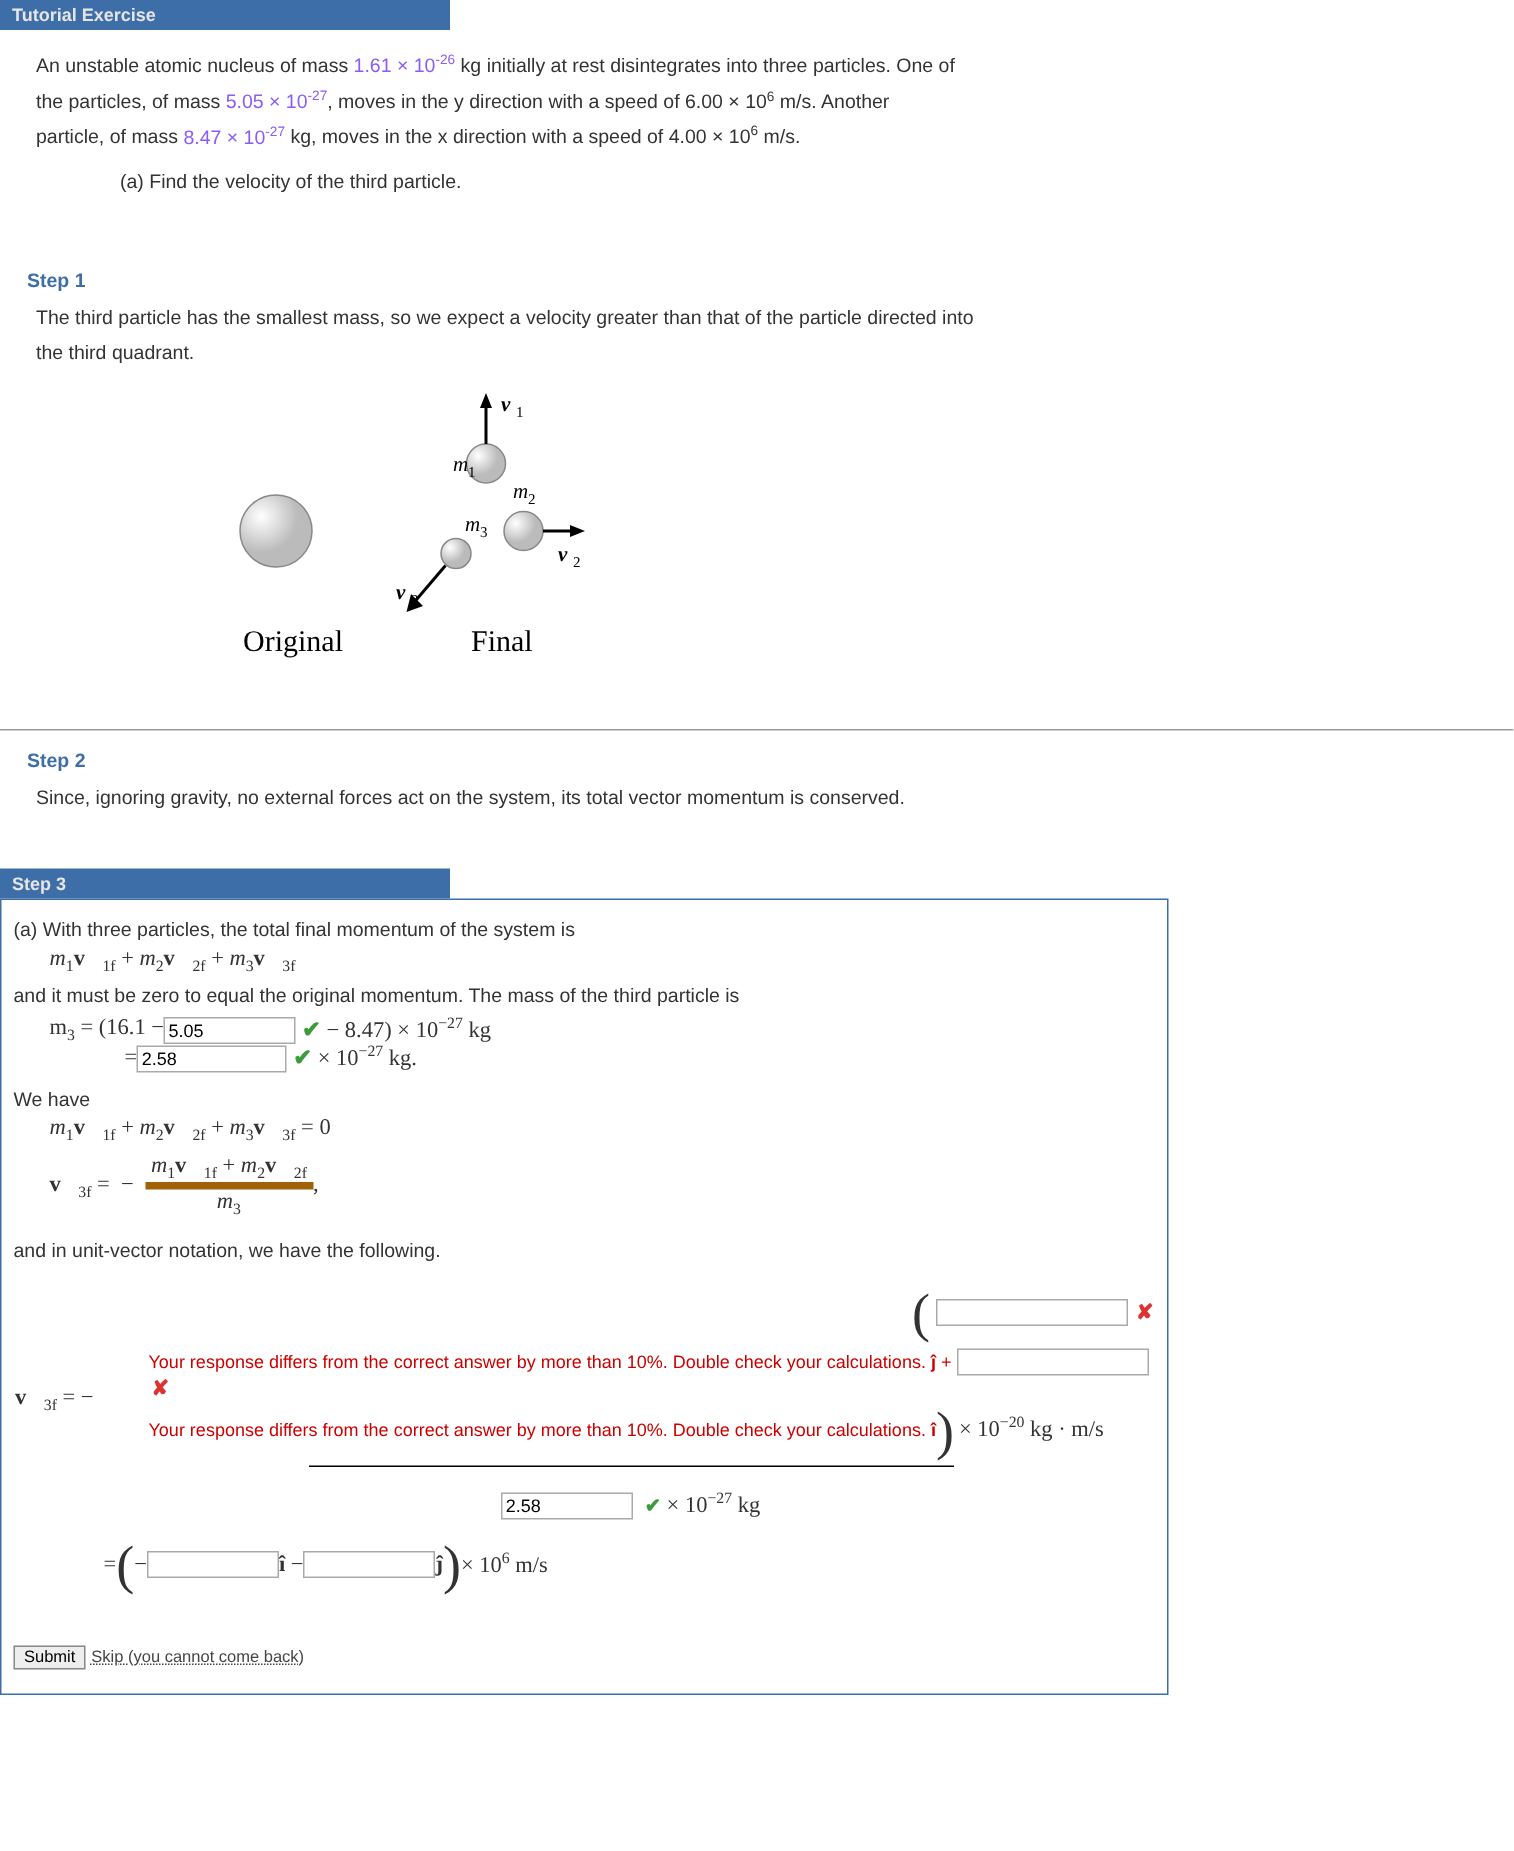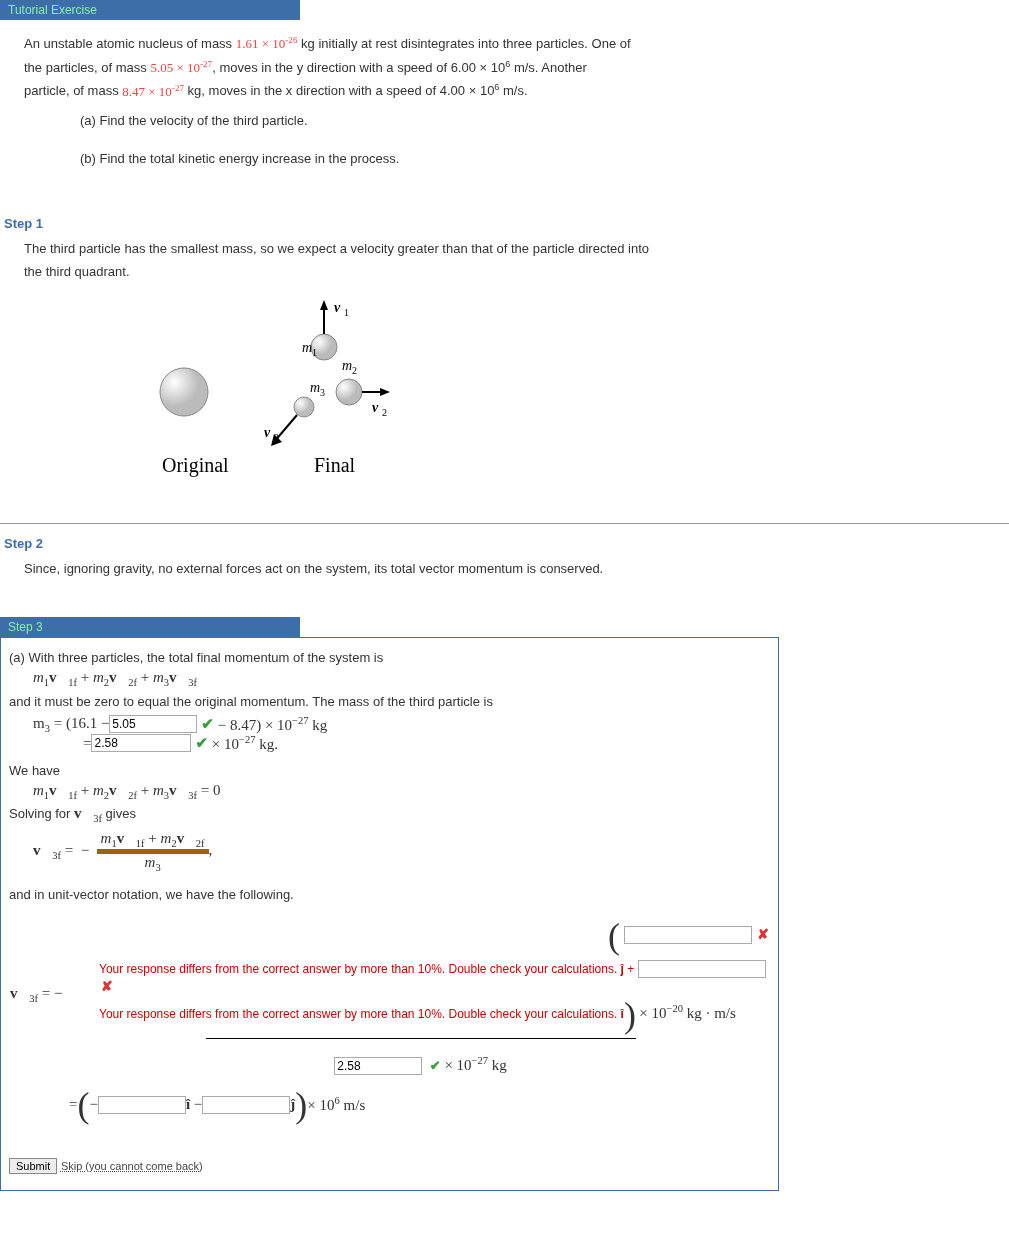--- a/index.html
+++ b/index.html
@@ -9,41 +9,40 @@
     padding: 0;
     color: #333;
     background: #fff;
   }
   .page {
     width: 1009px;
     box-sizing: border-box;
   }
   .section-header {
     background: #3d6ea8;
-    color: #86efac;
-    font-weight: normal;
+    color: #e5e5e5;
+    font-weight: bold;
     padding: 3px 8px;
     width: 284px;
     font-size: 12px;
   }
   .content-block {
     padding: 12px 24px;
     line-height: 1.8;
   }
   .indent {
     margin-left: 56px;
   }
   .red-num {
-    color: #ef4444;
-    font-family: Liberation Serif, serif;
+    color: #8b5cf6;
   }
   .step-title {
     color: #3d6ea8;
     font-weight: bold;
-    padding: 4px 4px;
+    padding: 4px 18px;
     font-size: 13px;
   }
   hr.divider {
     border: none;
     border-top: 1px solid #999;
     margin: 8px 0;
   }
   .step3-box {
     border: 1px solid #3d6ea8;
     padding: 12px 8px 16px;
@@ -136,21 +135,20 @@
       <span>An unstable atomic nucleus of mass </span><span class="red-num"><span>1.61 × 10</span><span class="sup">-26</span></span><span> kg initially at rest disintegrates into three particles. One of</span>
     </div>
     <div>
       <span>the particles, of mass </span><span class="red-num"><span>5.05 × 10</span><span class="sup">-27</span></span><span>, moves in the y direction with a speed of 6.00 × 10</span><span class="sup">6</span><span> m/s. Another</span>
     </div>
     <div>
       <span>particle, of mass </span><span class="red-num"><span>8.47 × 10</span><span class="sup">-27</span></span><span> kg, moves in the x direction with a speed of 4.00 × 10</span><span class="sup">6</span><span> m/s.</span>
     </div>
     <div class="indent" style="margin-top:6px;">
       <div>(a) Find the velocity of the third particle.</div>
-      <div style="margin-top:14px;">(b) Find the total kinetic energy increase in the process.</div>
     </div>
   </div>
 
   <div style="height:30px;"></div>
 
   <div class="step-title">Step 1</div>
   <div class="content-block" style="padding-top:2px;">
     <div>The third particle has the smallest mass, so we expect a velocity greater than that of the particle directed into</div>
     <div>the third quadrant.</div>
 
@@ -221,23 +219,20 @@
     <div class="math math-indent line" style="margin-left:74px;">
       <span>= </span>
       <input type="text" class="input-sm" value="2.58" style="">
       <span class="check">✔</span>
       <span>&nbsp;× 10<span class="sup">−27</span><span> kg.</span></span>
     </div>
 
     <div style="margin-top:10px;">We have</div>
     <div class="math math-indent" style="margin-top:4px;">
       <i>m</i><span class="sub">1</span><b>v⃗</b><span class="sub">1f</span> + <i>m</i><span class="sub">2</span><b>v⃗</b><span class="sub">2f</span> + <i>m</i><span class="sub">3</span><b>v⃗</b><span class="sub">3f</span> = 0
-    </div>
-    <div style="margin-top:4px;">
-      <span>Solving for </span><span class="math"><b>v⃗</b><span class="sub">3f</span></span><span> gives</span>
     </div>
     <div class="math math-indent" style="margin-top:6px;">
       <b>v⃗</b><span class="sub">3f</span> = &nbsp;−&nbsp;
       <span class="fraction">
         <span class="num"><i>m</i><span class="sub">1</span><b>v⃗</b><span class="sub">1f</span> + <i>m</i><span class="sub">2</span><b>v⃗</b><span class="sub">2f</span></span>
         <span class="den"><i>m</i><span class="sub">3</span></span>
       </span>,
     </div>
 
     <div style="margin-top:14px;">and in unit-vector notation, we have the following.</div>

